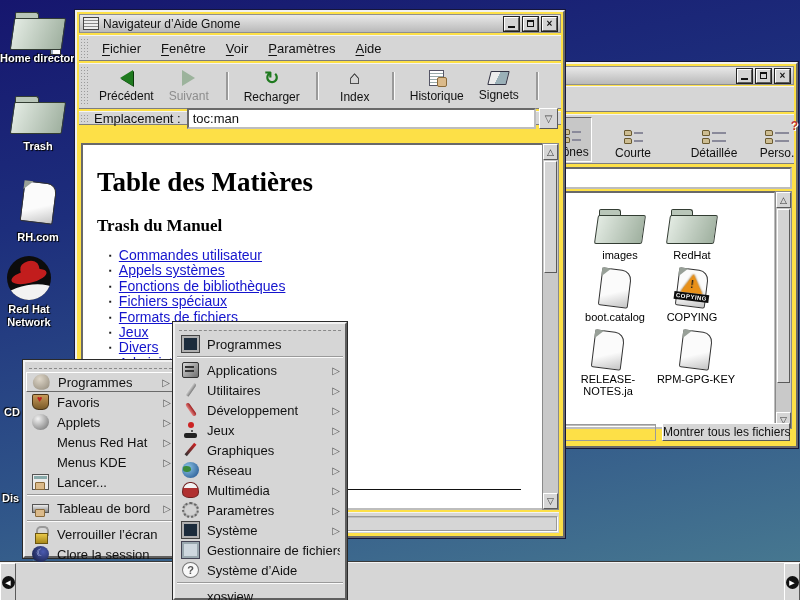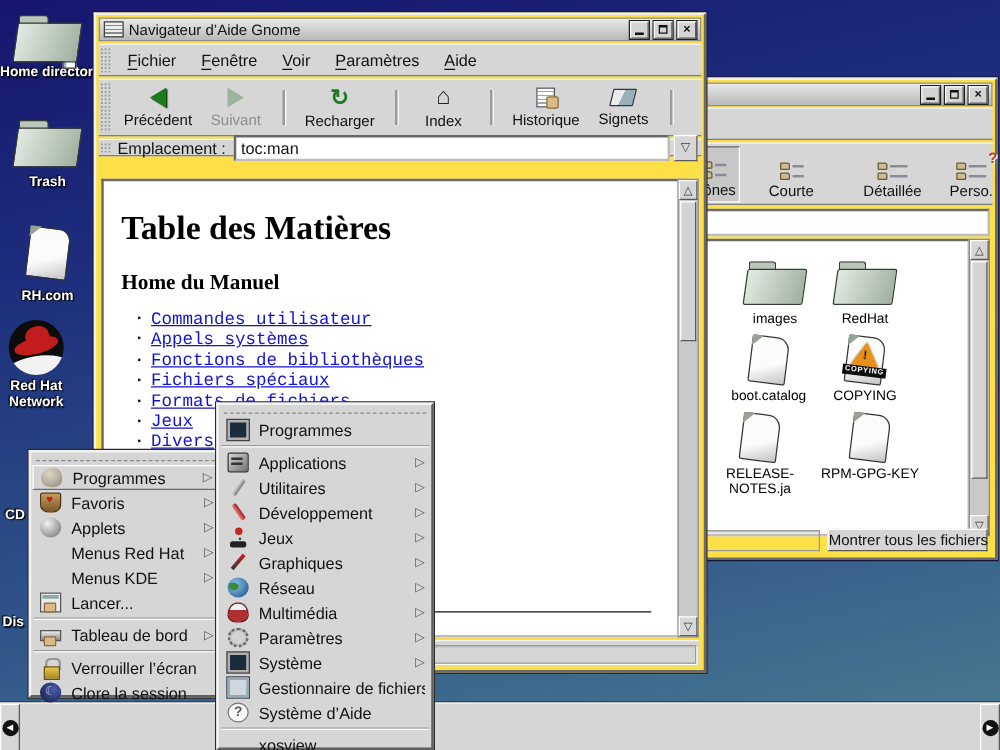--- a/index.html
+++ b/index.html
@@ -36,21 +36,21 @@
   .tic-history::after{content:"";position:absolute;right:-4px;bottom:-2px;width:8px;height:8px;background:#dbba8a;border:1px solid #8a6a3a;border-radius:2px}
   .tic-bookmarks{width:19px;height:14px;background:linear-gradient(105deg,#ececec 45%,#9ab0b8 45%);border:1px solid #334;transform:skewX(-14deg);border-radius:1px}
   .loc-label{font-size:13px;color:#111;margin:0 6px 0 2px;white-space:nowrap}
   .entry{background:#fff;border:2px inset #bdbdbd;font-size:13px;color:#111;padding:1px 4px;font-family:"Liberation Sans",sans-serif}
   #loc-input{flex:1;height:21px;min-width:0}
   .combo-btn{width:19px;height:21px;margin:0 3px;background:#d6d6d6;border:1px solid;border-color:#fff #5a5a5a #5a5a5a #fff;display:flex;align-items:center;justify-content:center;font-size:10px;color:#444}
   #help-content{position:absolute;left:4px;top:131px;width:465px;bottom:26px;background:#fff;border:2px inset #bdbdbd;overflow:hidden}
   #help-content h1{font-family:"Liberation Serif",serif;font-size:27px;color:#000;margin:22px 0 0 14px}
   #help-content h2{font-family:"Liberation Serif",serif;font-size:17px;color:#000;margin:18px 0 0 14px}
   #toc-links{list-style:none;margin:12px 0 0 26px}
-  #toc-links li{font-family:Liberation Mono, monospace;font-size:14px;line-height:15.4px;white-space:nowrap}
+  #toc-links li{font-family:Liberation Sans, sans-serif;font-size:14px;line-height:15.4px;white-space:nowrap}
   .bullet{color:#1a1a1a;font-size:8px;vertical-align:2px;margin-right:7px}
   #toc-links a{color:#1414cd;text-decoration:underline}
   .content-hr{position:absolute;left:14px;top:344px;width:424px;border-top:1px solid #111}
   .sb{position:absolute;width:17px;background:#c9c9c9;border:1px solid #8a8a8a}
   #help-sb{right:4px;top:131px;bottom:26px}
   .sbtn{position:absolute;left:0;right:0;height:16px;background:#d6d6d6;border:1px solid;border-color:#fff #5a5a5a #5a5a5a #fff;text-align:center;font-size:9px;line-height:14px;color:#333}
   .sbtn.up{top:0}.sbtn.down{bottom:0}
   .sthumb{position:absolute;left:1px;right:1px;background:#d4d4d4;border:1px solid;border-color:#fff #5a5a5a #5a5a5a #fff}
   #help-thumb{top:17px;height:112px}
   #help-status{position:absolute;left:4px;right:4px;bottom:3px;height:21px;background:#d6d6d6;border-top:1px solid #f4f4f4}
@@ -378,21 +378,21 @@
       <span class="tsep"></span>
     </div>
   <div class="bar" id="help-locbar" style="top:99px;height:14px">
     <span class="grip"></span>
     <span class="loc-label">Emplacement :</span>
     <input class="entry" id="loc-input" value="toc:man" style="">
     <span class="combo-btn">▽</span>
   </div>
   <div id="help-content">
     <h1>Table des Matières</h1>
-    <h2>Home du Manuel</h2>
+    <h2>Trash du Manuel</h2>
     <ul id="toc-links">
         <li><span class="bullet">▪</span><a href="#">Commandes utilisateur</a></li>
         <li><span class="bullet">▪</span><a href="#">Appels systèmes</a></li>
         <li><span class="bullet">▪</span><a href="#">Fonctions de bibliothèques</a></li>
         <li><span class="bullet">▪</span><a href="#">Fichiers spéciaux</a></li>
         <li><span class="bullet">▪</span><a href="#">Formats de fichiers</a></li>
         <li><span class="bullet">▪</span><a href="#">Jeux</a></li>
         <li><span class="bullet">▪</span><a href="#">Divers</a></li>
         <li><span class="bullet">▪</span><a href="#">Administration système</a></li>
       </ul>

